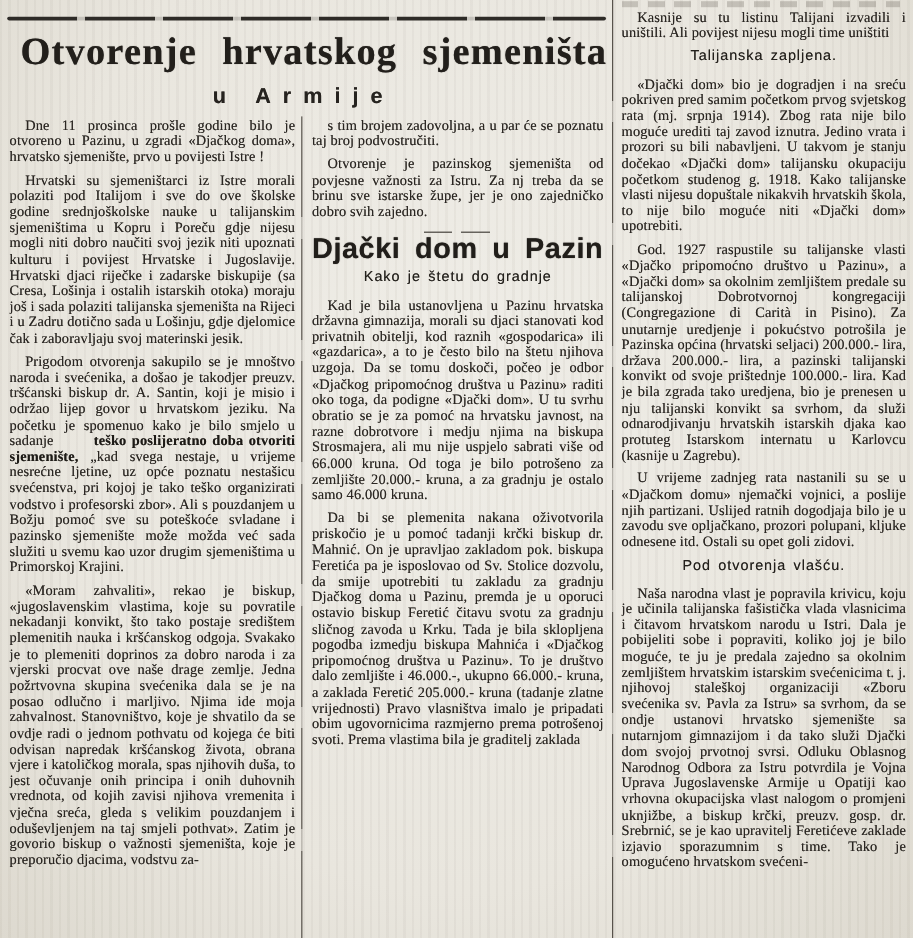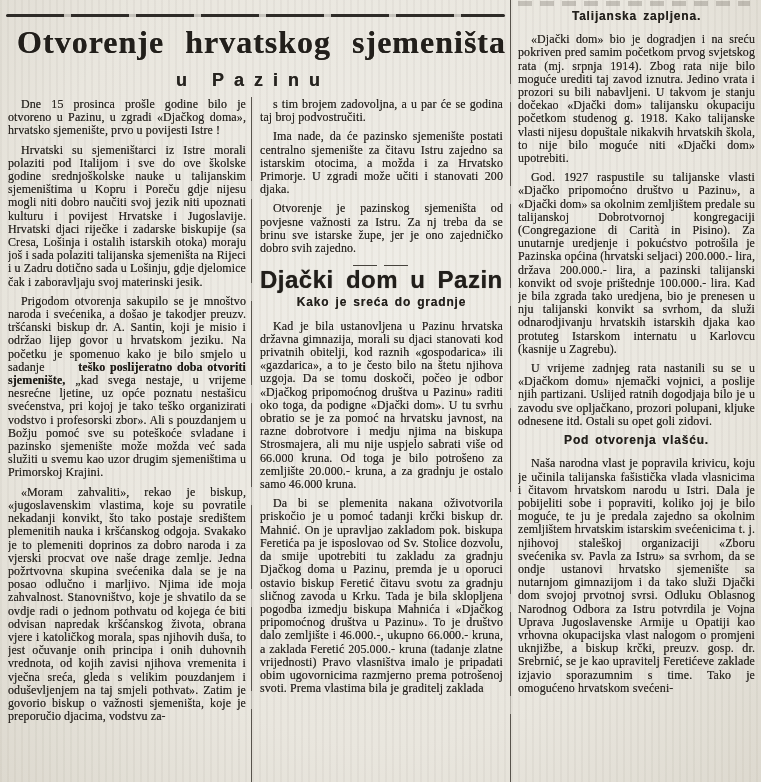--- a/index.html
+++ b/index.html
@@ -65,59 +65,59 @@
   .article2-heading{
     margin:2px 0 10px 0;
     font-family:"Liberation Sans","DejaVu Sans",sans-serif;
     font-weight:bold;font-size:24px;letter-spacing:.5px;word-spacing:5px;
     text-align:center;white-space:nowrap;text-indent:0;
     color:#211e1a;text-shadow:0 0 .7px rgba(33,30,26,.8);
   }
   .subhead{
     margin:2px 0 10px 0;
     font-family:"Liberation Sans","DejaVu Sans",sans-serif;
-    font-weight:bold;font-size:12px;letter-spacing:.8px;word-spacing:2px;
+    font-weight:normal;font-size:12px;letter-spacing:.8px;word-spacing:2px;
     text-align:center;text-indent:0;
     color:#23201c;
   }
 </style>
 </head>
 <body>
 
 <div class="page">
   <div class="texture"></div>
 
   <div class="top-rule"></div>
   <div class="edge-artifact"></div>
 
   <h1 class="main-title">Otvorenje hrvatskog sjemeništa</h1>
-  <div class="main-subtitle">u Pazinu</div>
+  <div class="main-subtitle">u Armije</div>
 
   <div class="vrule vrule-1"></div>
   <div class="vrule vrule-2"></div>
 
   <div class="col col-1">
-    <p>Dne 15 prosinca prošle godine bilo je otvoreno u Pazinu, u zgradi «Djačkog doma», hrvatsko sjemenište, prvo u povijesti Istre !</p>
+    <p>Dne 11 prosinca prošle godine bilo je otvoreno u Pazinu, u zgradi «Djačkog doma», hrvatsko sjemenište, prvo u povijesti Istre !</p>
     <p>Hrvatski su sjemeništarci iz Istre morali polaziti pod Italijom i sve do ove školske godine srednjoškolske nauke u talijanskim sjemeništima u Kopru i Poreču gdje nijesu mogli niti dobro naučiti svoj jezik niti upoznati kulturu i povijest Hrvatske i Jugoslavije. Hrvatski djaci riječke i zadarske biskupije (sa Cresa, Lošinja i ostalih istarskih otoka) moraju još i sada polaziti talijanska sjemeništa na Rijeci i u Zadru dotično sada u Lošinju, gdje djelomice čak i zaboravljaju svoj materinski jesik.</p>
     <p><span>Prigodom otvorenja sakupilo se je mnoštvo naroda i svećenika, a došao je takodjer preuzv. tršćanski biskup dr. A. Santin, koji je misio i održao lijep govor u hrvatskom jeziku. Na početku je spomenuo kako je bilo smjelo u sadanje </span><span class="b">teško poslijeratno doba otvoriti sjemenište,</span><span> „kad svega nestaje, u vrijeme nesrećne ljetine, uz opće poznatu nestašicu svećenstva, pri kojoj je tako teško organizirati vodstvo i profesorski zbor». Ali s pouzdanjem u Božju pomoć sve su poteškoće svladane i pazinsko sjemenište može možda već sada služiti u svemu kao uzor drugim sjemeništima u Primorskoj Krajini.</span></p>
     <p>«Moram zahvaliti», rekao je biskup, «jugoslavenskim vlastima, koje su povratile nekadanji konvikt, što tako postaje središtem plemenitih nauka i kršćanskog odgoja. Svakako je to plemeniti doprinos za dobro naroda i za vjerski procvat ove naše drage zemlje. Jedna požrtvovna skupina svećenika dala se je na posao odlučno i marljivo. Njima ide moja zahvalnost. Stanovništvo, koje je shvatilo da se ovdje radi o jednom pothvatu od kojega će biti odvisan napredak kršćanskog života, obrana vjere i katoličkog morala, spas njihovih duša, to jest očuvanje onih principa i onih duhovnih vrednota, od kojih zavisi njihova vremenita i vječna sreća, gleda s velikim pouzdanjem i oduševljenjem na taj smjeli pothvat». Zatim je govorio biskup o važnosti sjemeništa, koje je preporučio djacima, vodstvu za-</p>
   </div>
 
   <div class="col col-2">
-    <p>s tim brojem zadovoljna, a u par će se godina taj broj podvostručiti.</p>
-    <p>Ima nade, da će pazinsko sjemenište postati centralno sjemenište za čitavu Istru zajedno sa istarskim otocima, a možda i za Hrvatsko Primorje. U zgradi može učiti i stanovati 200 djaka.</p>
+    <p>s tim brojem zadovoljna, a u par će se poznatu taj broj podvostručiti.</p>
     <p>Otvorenje je pazinskog sjemeništa od povjesne važnosti za Istru. Za nj treba da se brinu sve istarske župe, jer je ono zajedničko dobro svih zajedno.</p>
     <div class="mid-divider"></div>
     <h2 class="article2-heading">Djački dom u Pazinu</h2>
-    <div class="subhead">Kako je sreća do gradnje</div>
+    <div class="subhead">Kako je štetu do gradnje</div>
     <p>Kad je bila ustanovljena u Pazinu hrvatska državna gimnazija, morali su djaci stanovati kod privatnih obitelji, kod raznih «gospodarica» ili «gazdarica», a to je često bilo na štetu njihova uzgoja. Da se tomu doskoči, počeo je odbor «Djačkog pripomoćnog društva u Pazinu» raditi oko toga, da podigne «Djački dom». U tu svrhu obratio se je za pomoć na hrvatsku javnost, na razne dobrotvore i medju njima na biskupa Strosmajera, ali mu nije uspjelo sabrati više od 66.000 kruna. Od toga je bilo potrošeno za zemljište 20.000.- kruna, a za gradnju je ostalo samo 46.000 kruna.</p>
     <p>Da bi se plemenita nakana oživotvorila priskočio je u pomoć tadanji krčki biskup dr. Mahnić. On je upravljao zakladom pok. biskupa Feretića pa je isposlovao od Sv. Stolice dozvolu, da smije upotrebiti tu zakladu za gradnju Djačkog doma u Pazinu, premda je u oporuci ostavio biskup Feretić čitavu svotu za gradnju sličnog zavoda u Krku. Tada je bila sklopljena pogodba izmedju biskupa Mahnića i «Djačkog pripomoćnog društva u Pazinu». To je društvo dalo zemljište i 46.000.-, ukupno 66.000.- kruna, a zaklada Feretić 205.000.- kruna (tadanje zlatne vrijednosti) Pravo vlasništva imalo je pripadati obim ugovornicima razmjerno prema potrošenoj svoti. Prema vlastima bila je graditelj zaklada</p>
   </div>
 
   <div class="col col-3">
+    <p>Kasnije su tu listinu Talijani izvadili i uništili. Ali povijest nijesu mogli time uništiti</p>
     <div class="subhead">Talijanska zapljena.</div>
     <p>«Djački dom» bio je dogradjen i na sreću pokriven pred samim početkom prvog svjetskog rata (mj. srpnja 1914). Zbog rata nije bilo moguće urediti taj zavod iznutra. Jedino vrata i prozori su bili nabavljeni. U takvom je stanju dočekao «Djački dom» talijansku okupaciju početkom studenog g. 1918. Kako talijanske vlasti nijesu dopuštale nikakvih hrvatskih škola, to nije bilo moguće niti «Djački dom» upotrebiti.</p>
     <p>God. 1927 raspustile su talijanske vlasti «Djačko pripomoćno društvo u Pazinu», a «Djački dom» sa okolnim zemljištem predale su talijanskoj Dobrotvornoj kongregaciji (Congregazione di Carità in Pisino). Za unutarnje uredjenje i pokućstvo potrošila je Pazinska općina (hrvatski seljaci) 200.000.- lira, država 200.000.- lira, a pazinski talijanski konvikt od svoje prištednje 100.000.- lira. Kad je bila zgrada tako uredjena, bio je prenesen u nju talijanski konvikt sa svrhom, da služi odnarodjivanju hrvatskih istarskih djaka kao protuteg Istarskom internatu u Karlovcu (kasnije u Zagrebu).</p>
     <p>U vrijeme zadnjeg rata nastanili su se u «Djačkom domu» njemački vojnici, a poslije njih partizani. Uslijed ratnih dogodjaja bilo je u zavodu sve opljačkano, prozori polupani, kljuke odnesene itd. Ostali su opet goli zidovi.</p>
     <div class="subhead">Pod otvorenja vlašću.</div>
     <p>Naša narodna vlast je popravila krivicu, koju je učinila talijanska fašistička vlada vlasnicima i čitavom hrvatskom narodu u Istri. Dala je pobijeliti sobe i popraviti, koliko joj je bilo moguće, te ju je predala zajedno sa okolnim zemljištem hrvatskim istarskim svećenicima t. j. njihovoj staleškoj organizaciji «Zboru svećenika sv. Pavla za Istru» sa svrhom, da se ondje ustanovi hrvatsko sjemenište sa nutarnjom gimnazijom i da tako služi Djački dom svojoj prvotnoj svrsi. Odluku Oblasnog Narodnog Odbora za Istru potvrdila je Vojna Uprava Jugoslavenske Armije u Opatiji kao vrhovna okupacijska vlast nalogom o promjeni uknjižbe, a biskup krčki, preuzv. gosp. dr. Srebrnić, se je kao upravitelj Feretićeve zaklade izjavio sporazumnim s time. Tako je omogućeno hrvatskom svećeni-</p>
   </div>
 </div>
 
 </body></html>

